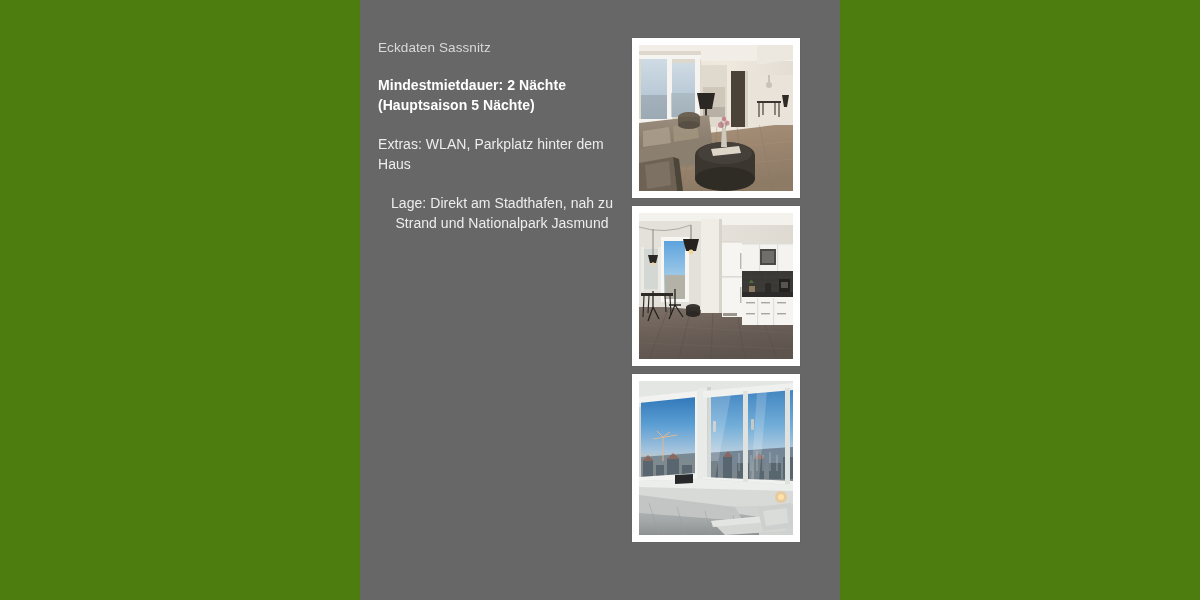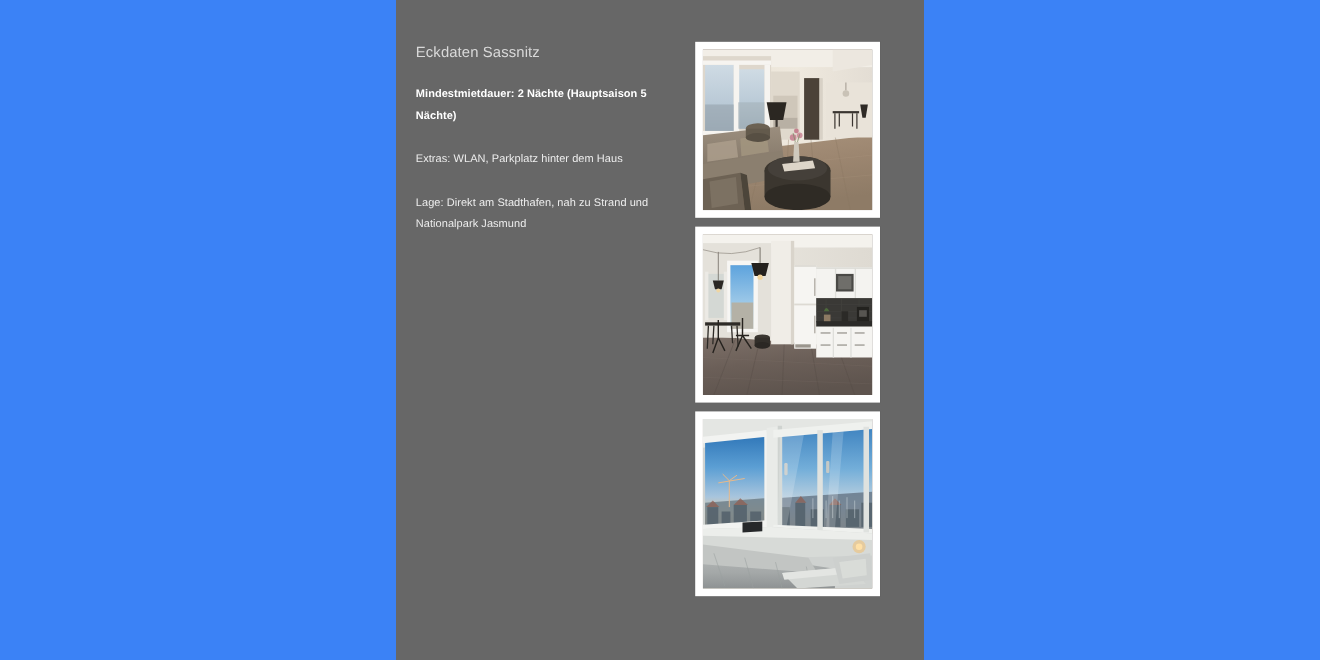--- a/index.html
+++ b/index.html
@@ -11,21 +11,21 @@
     width: 1200px;
     height: 600px;
     font-family: "Liberation Sans", sans-serif;
     overflow: hidden;
   }
 
   .page {
     position: relative;
     width: 1200px;
     height: 600px;
-    background: #3b82f6;
+    background: #4d7c0f;
   }
 
   
   .card {
     position: absolute;
     left: 360px;
     top: 0;
     width: 480px;
     height: 600px;
     background: #676767;
@@ -43,32 +43,32 @@
   .card-title {
     font-size: 13.5px;
     line-height: 20px;
     color: #d9d9d9;
     font-weight: 400;
     margin: 0 0 18px 0;
     letter-spacing: 0.1px;
   }
 
   .para {
-    font-size: 10px;
+    font-size: 14px;
     line-height: 19.5px;
     color: #ededed;
     margin: 0 0 20px 0;
     max-width: 248px;
     letter-spacing: 0.05px;
   }
   .para.bold {
     font-weight: 700;
     color: #ffffff;
   }
-  .para.last { margin-bottom: 0; }
+  .para.last { margin-bottom: 0; text-align: center; }
 
   
   .photo-col {
     width: 212px;
     box-sizing: border-box;
     padding: 38px 0 0 4px;
     display: flex;
     flex-direction: column;
     gap: 8px;
   }

